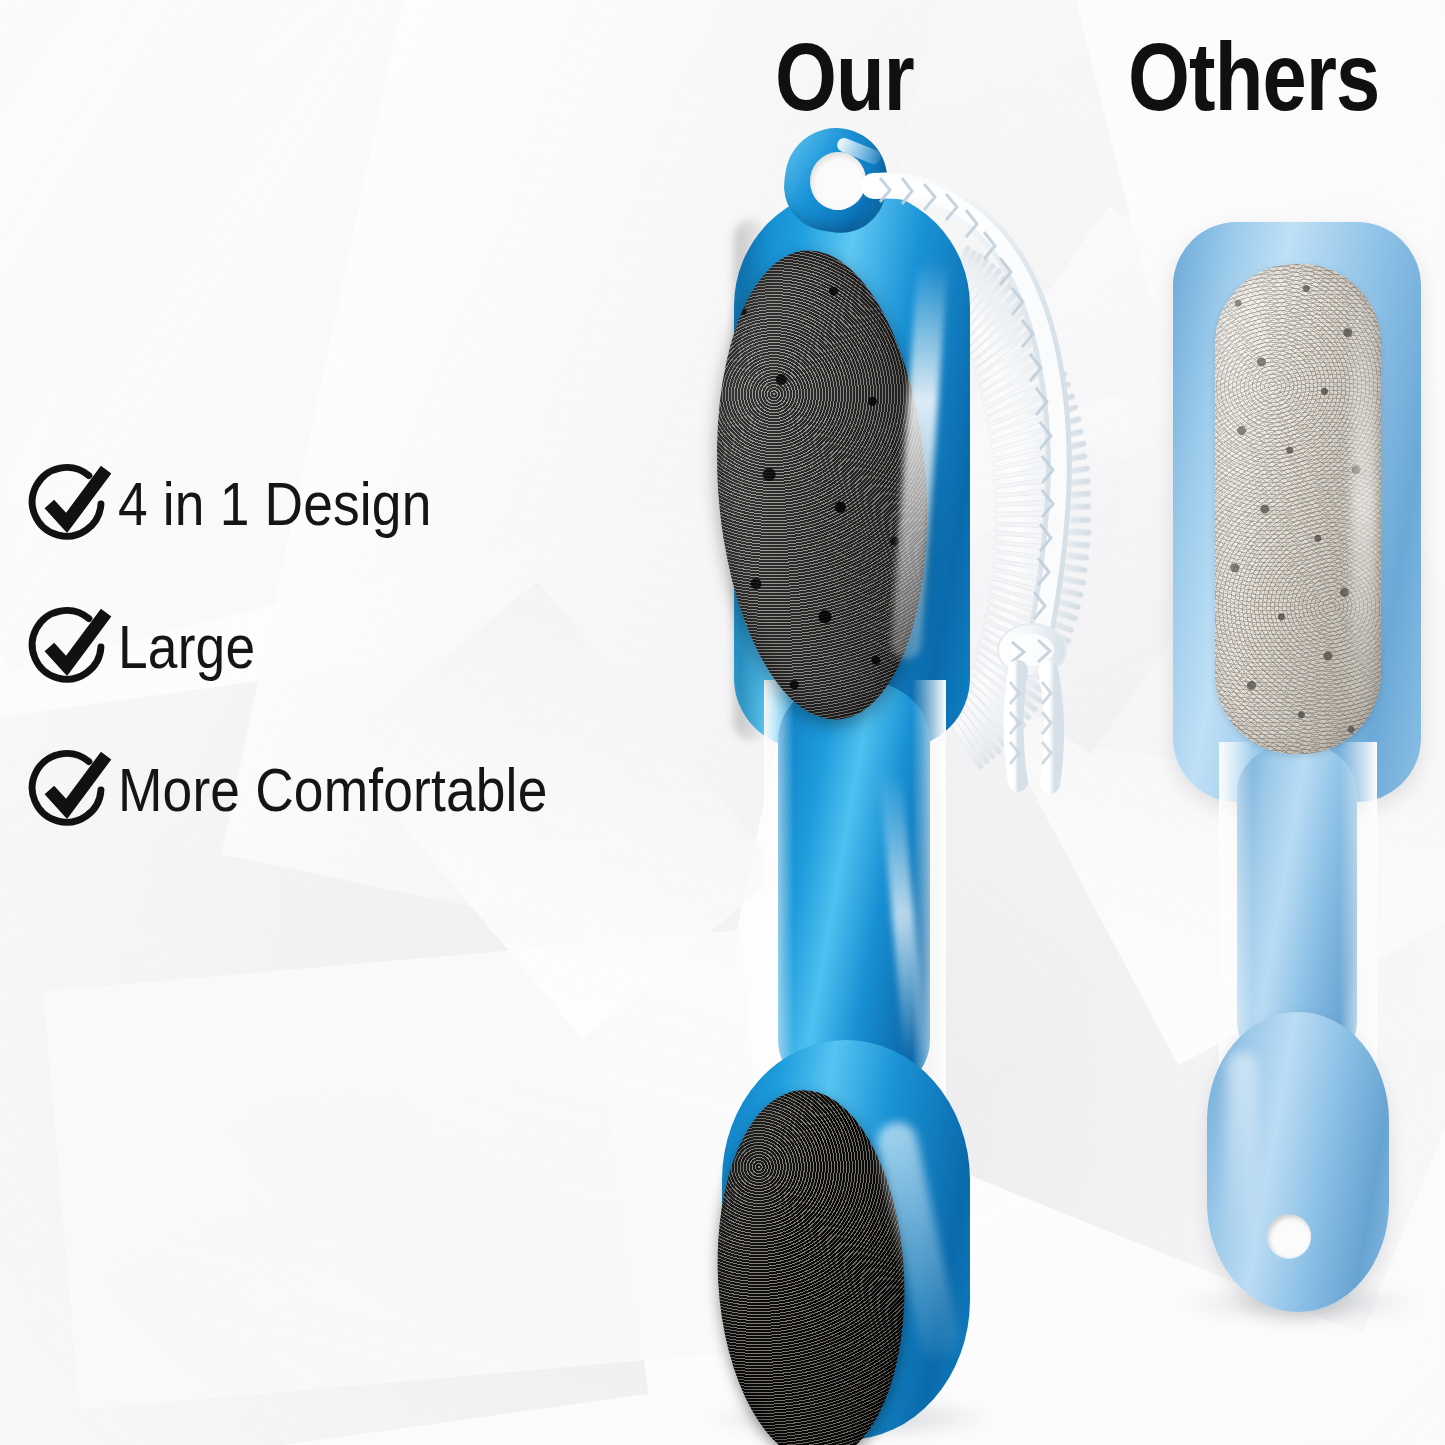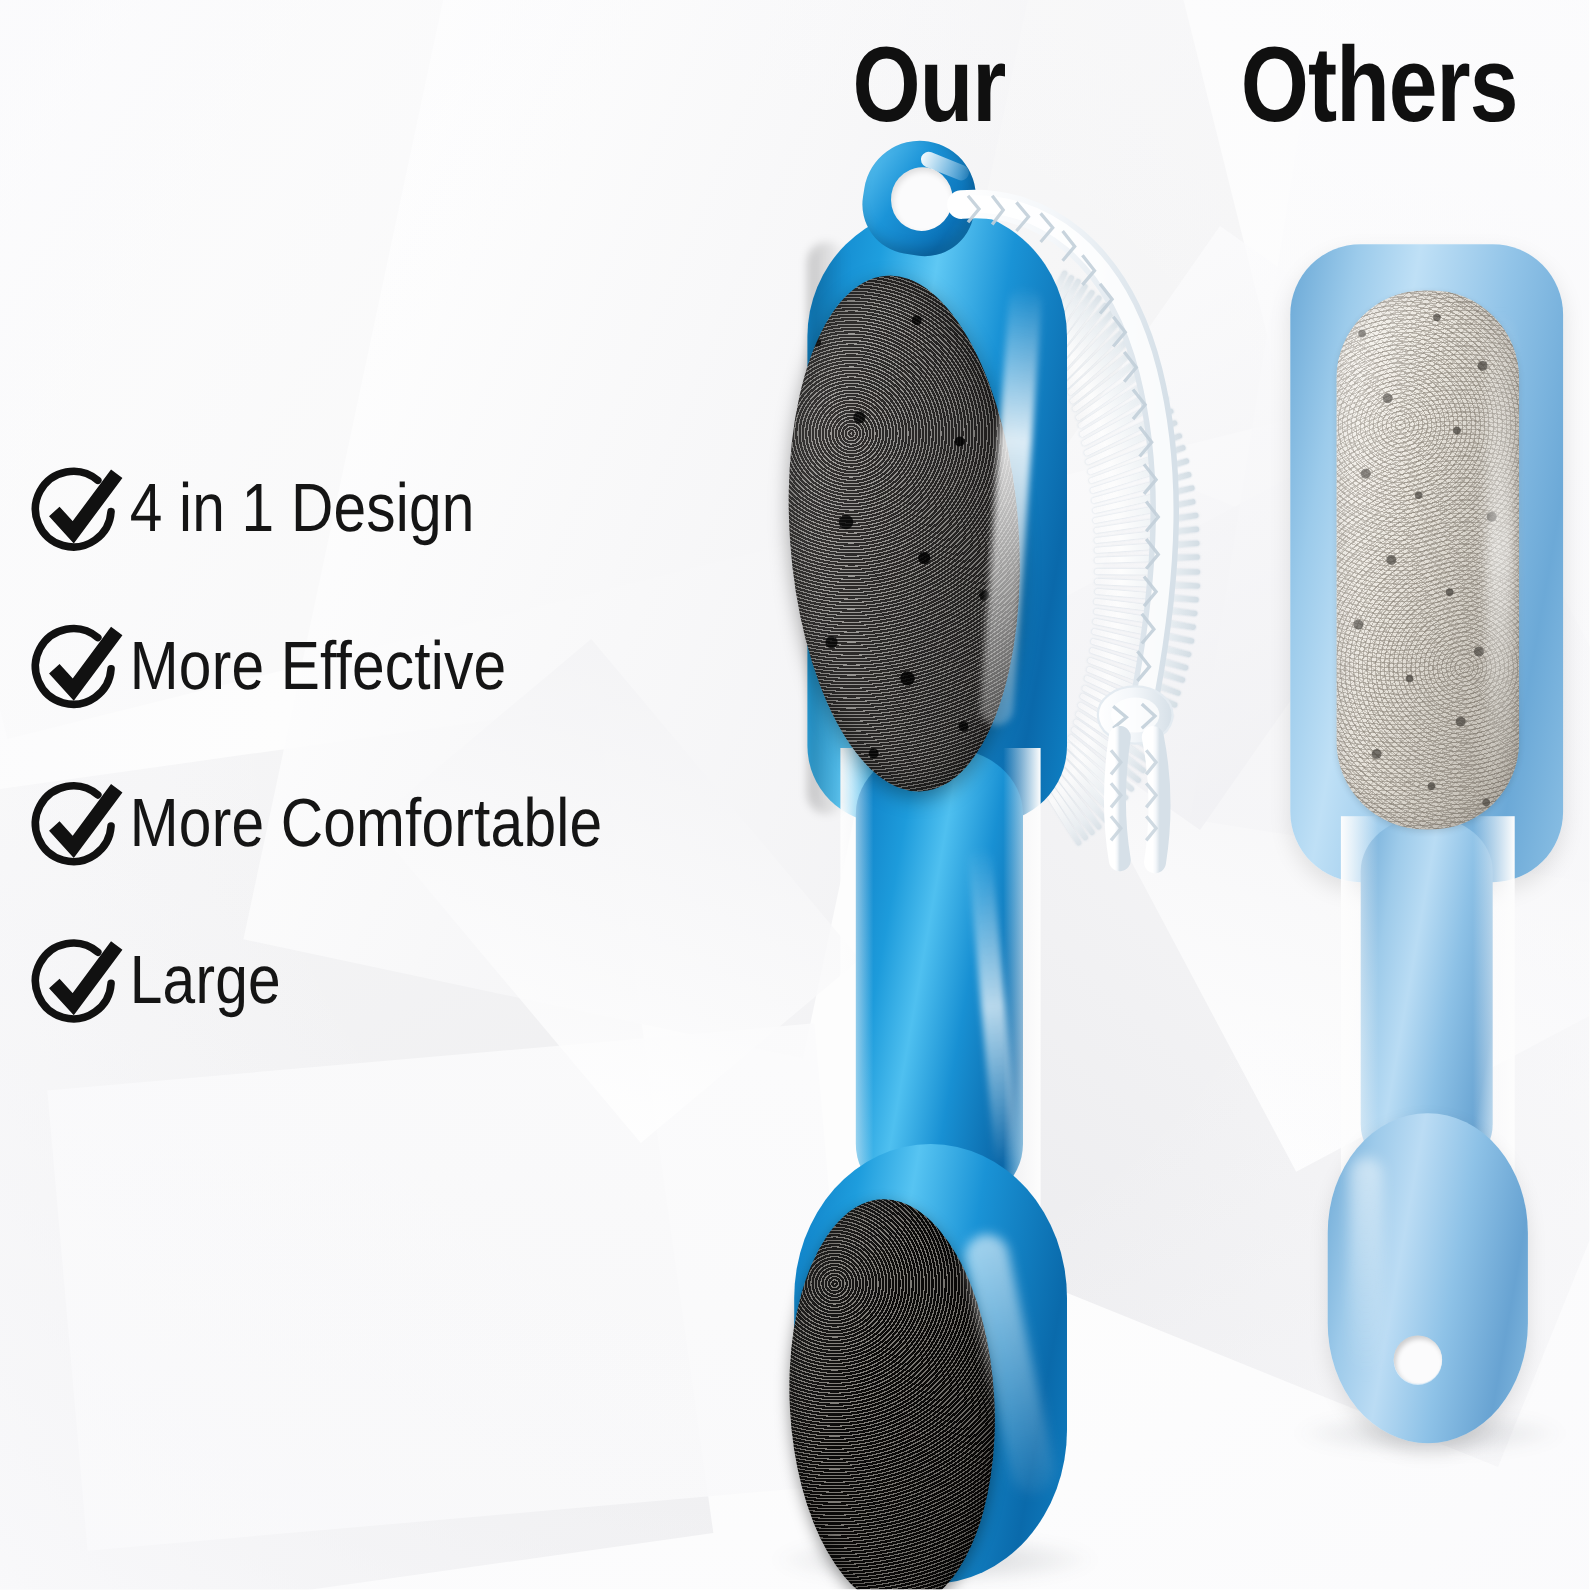--- a/index.html
+++ b/index.html
@@ -59,21 +59,21 @@
     line-height:1;
     white-space:nowrap;
     transform:scaleX(.82);
     transform-origin:left top;
   }
   #hdr-our{left:775px;top:28px;font-size:97px;}
   #hdr-others{left:1128px;top:28px;font-size:97px;}
 
   
   #features{position:absolute;left:30px;top:432px;width:820px;}
-  .feat{position:relative;height:143px;display:flex;align-items:flex-start;}
+  .feat{position:relative;height:143px;display:flex;align-items:center;}
   .tick{position:relative;width:66px;height:66px;flex:0 0 66px;margin-right:22px;}
   .tick svg{position:absolute;left:-3px;top:-10px;width:86px;height:86px;overflow:visible;}
   .feat-label{
     font-family:"Liberation Sans", sans-serif;
     font-size:62px;
     color:#151515;
     line-height:1;
     white-space:nowrap;
     transform:scaleX(.86);
     transform-origin:left center;
@@ -331,49 +331,40 @@
     <div class="feat">
       <span class="tick">
         <svg viewBox="0 0 100 100">
           <path d="M72 17 A40 40 0 1 0 86 50" fill="none" stroke="#111111" stroke-width="8" stroke-linecap="round"></path>
           <path d="M26 50 L46 72 L92 10" fill="none" stroke="#111111" stroke-width="15" stroke-linecap="butt" stroke-linejoin="miter"></path>
         </svg>
       </span>
       <span class="feat-label">4 in 1 Design</span>
     </div>
 
+
+
     <div class="feat">
       <span class="tick">
         <svg viewBox="0 0 100 100">
           <path d="M72 17 A40 40 0 1 0 86 50" fill="none" stroke="#111111" stroke-width="8" stroke-linecap="round"></path>
           <path d="M26 50 L46 72 L92 10" fill="none" stroke="#111111" stroke-width="15" stroke-linecap="butt" stroke-linejoin="miter"></path>
         </svg>
       </span>
-      <span class="feat-label">More Effective</span>
+      <span class="feat-label">Large</span>
     </div>
-
 
     <div class="feat">
       <span class="tick">
         <svg viewBox="0 0 100 100">
           <path d="M72 17 A40 40 0 1 0 86 50" fill="none" stroke="#111111" stroke-width="8" stroke-linecap="round"></path>
           <path d="M26 50 L46 72 L92 10" fill="none" stroke="#111111" stroke-width="15" stroke-linecap="butt" stroke-linejoin="miter"></path>
         </svg>
       </span>
       <span class="feat-label">More Comfortable</span>
-    </div>
-
-    <div class="feat">
-      <span class="tick">
-        <svg viewBox="0 0 100 100">
-          <path d="M72 17 A40 40 0 1 0 86 50" fill="none" stroke="#111111" stroke-width="8" stroke-linecap="round"></path>
-          <path d="M26 50 L46 72 L92 10" fill="none" stroke="#111111" stroke-width="15" stroke-linecap="butt" stroke-linejoin="miter"></path>
-        </svg>
-      </span>
-      <span class="feat-label">Large</span>
     </div>
 
   </div>
 
   <div class="shadow-our"></div>
   <div class="shadow-other"></div>
 
   <div id="our-product">
 
     <div class="bristle-fan" id="bristleFan">

